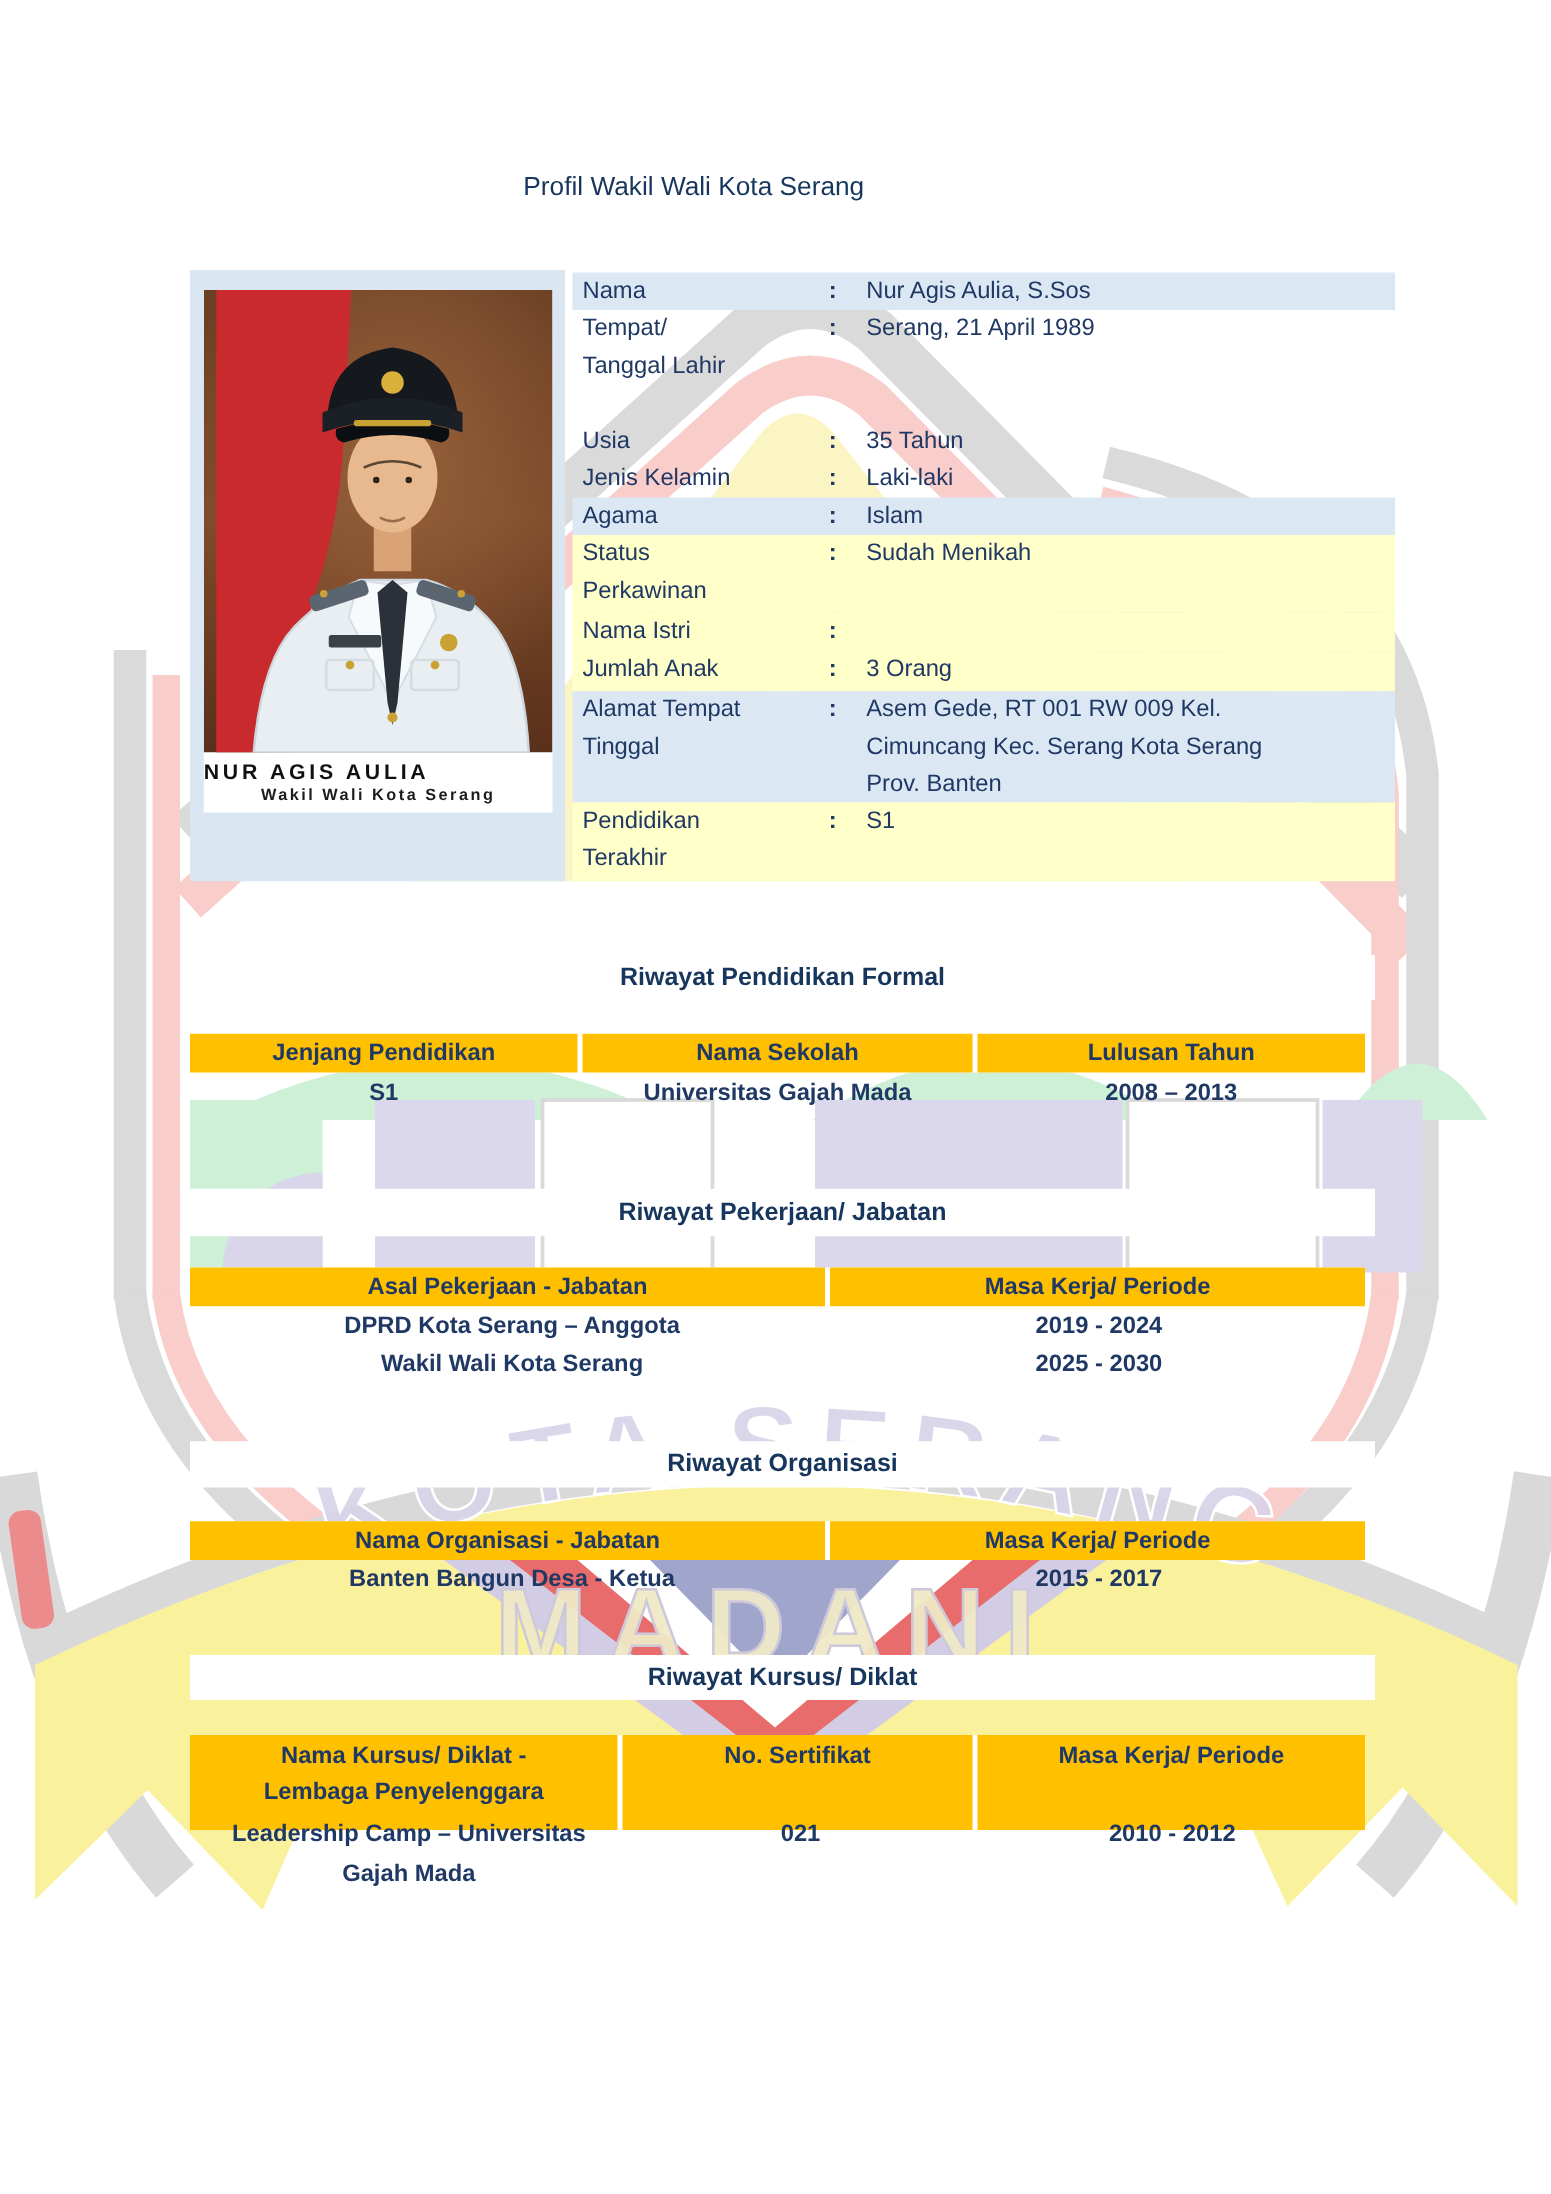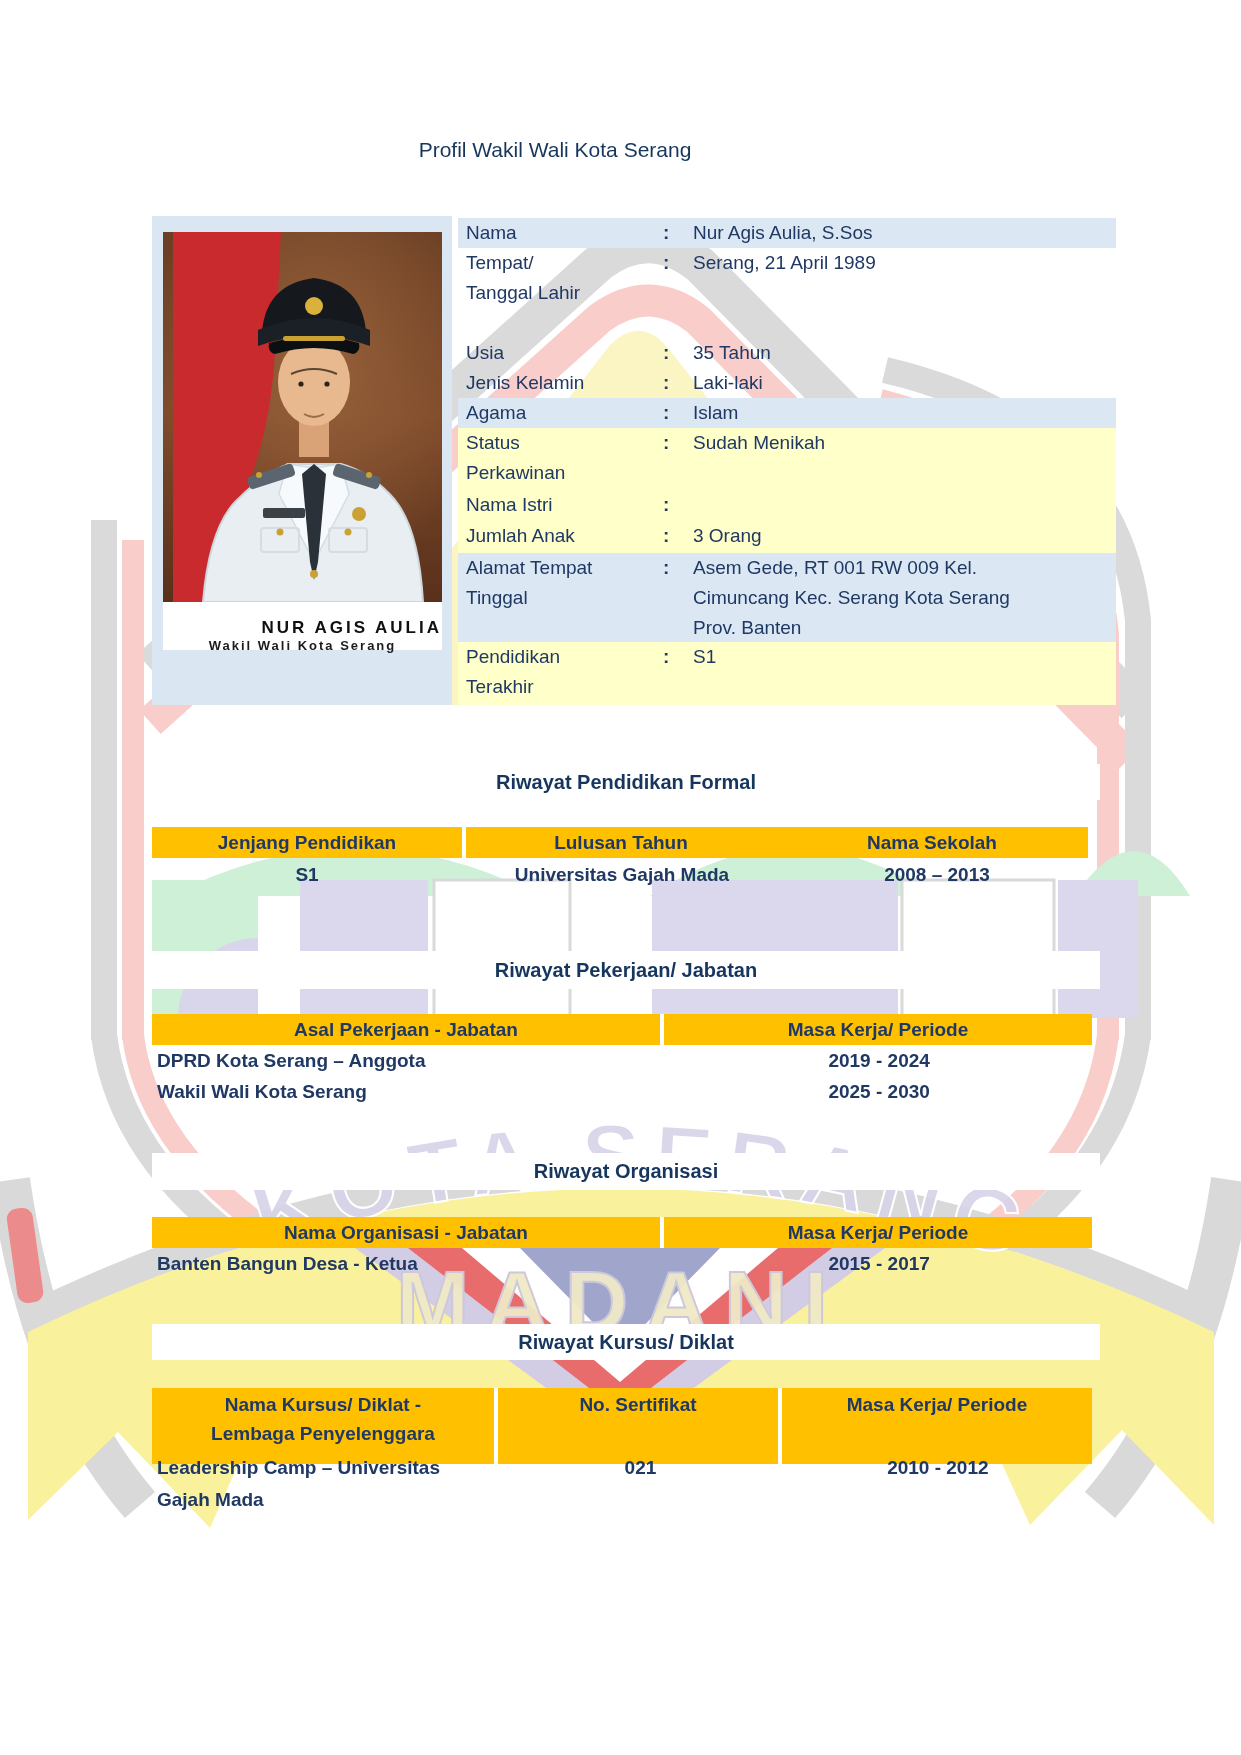--- a/index.html
+++ b/index.html
@@ -11,21 +11,21 @@
   .layer{position:absolute;z-index:2}
 
   
   .main-title{top:138px;left:152px;width:806px;text-align:center;
     font-size:21px;font-weight:normal;color:#17365D}
 
   
   .panel{top:216px;left:152px;width:300px;height:489px;background:#dae7f3}
   .photo{top:232px;left:163px;width:279px;height:418px;background:#ffffff}
   .photo svg{display:block}
-  .cap1{font-size:17px;font-weight:800;letter-spacing:3px;text-align:right;color:#101010;margin-top:16px}
+  .cap1{font-size:17px;font-weight:800;letter-spacing:3px;text-align:left;color:#101010;margin-top:6px}
   .cap2{font-size:13px;font-weight:bold;letter-spacing:2px;text-align:center;color:#1c1c1c}
 
   
   .bio-row{left:458px;width:658px;display:flex;align-items:flex-start;
     line-height:30px;font-size:19px}
   .bio-label{width:197px;padding-left:8px;white-space:pre-line}
   .bio-sep{width:30px;font-weight:bold}
   .bio-value{flex:1;white-space:pre-line}
   .bg-blue{background:#dbe8f4}
   .bg-yellow{background:#ffffc9}
@@ -44,21 +44,21 @@
 
   
   .trow{left:152px;width:940px;display:flex}
   .hwrap{background:#ffffff}
   .hcell{background:#FFC000;font-weight:bold;text-align:center;color:#1F3864;font-size:19px}
   .dcell{font-weight:bold;font-size:19px;color:#1F3864}
   .gap{margin-right:4px}
   .w310{width:310px}.w312{width:312px}.w342{width:342px}.w280{width:280px}
   .w508{width:508px}.w428{width:428px}
   .c-center{text-align:center}
-  .c-left{text-align:left;padding-left:5px}
+  .c-left{text-align:center;padding-left:5px}
   .pre{white-space:pre-line}
 
   .edu-head{top:827px;height:31px;line-height:31px}
   .edu-row{top:858px;height:34px;line-height:34px}
   .pek-head{top:1014px;height:31px;line-height:31px}
   .pek-row1{top:1046px;height:30px;line-height:30px}
   .pek-row2{top:1076px;height:32px;line-height:32px}
   .org-head{top:1217px;height:31px;line-height:31px}
   .org-row{top:1248px;height:32px;line-height:32px}
   .kur-head{top:1388px;height:76px}
@@ -239,22 +239,22 @@
 <div class="layer bio-row r9 bg-yellow">
   <span class="bio-label">Pendidikan
 Terakhir</span>
   <span class="bio-sep">:</span>
   <span class="bio-value">S1</span>
 </div>
 
 <div class="layer band edu-band">Riwayat Pendidikan Formal</div>
 <div class="layer trow hwrap edu-head">
   <div class="hcell w310 gap">Jenjang Pendidikan</div>
+  <div class="hcell w312 gap">Nama Sekolah</div>
   <div class="hcell w310">Lulusan Tahun</div>
-  <div class="hcell w312 gap">Nama Sekolah</div>
 </div>
 <div class="layer trow edu-row">
   <div class="dcell w310 gap c-center">S1</div>
   <div class="dcell w312 gap c-center">Universitas Gajah Mada</div>
   <div class="dcell w310 c-center">2008 – 2013</div>
 </div>
 
 <div class="layer band pek-band">Riwayat Pekerjaan/ Jabatan</div>
 <div class="layer trow hwrap pek-head">
   <div class="hcell w508 gap">Asal Pekerjaan - Jabatan</div>

